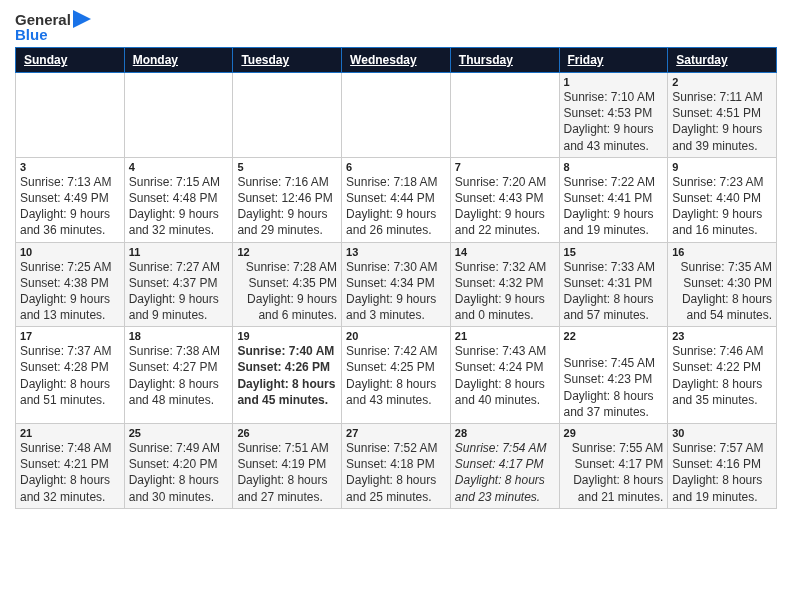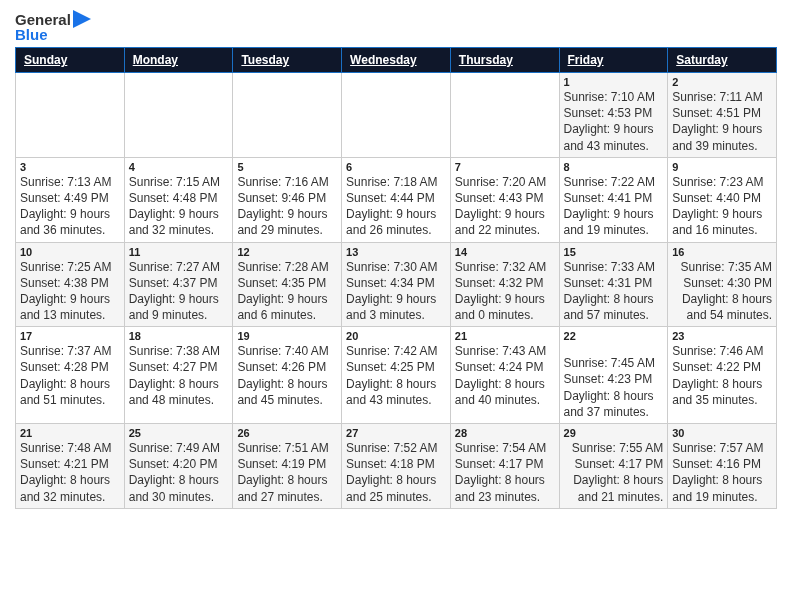--- a/index.html
+++ b/index.html
@@ -149,21 +149,21 @@
           <td>
             <div class="day-num">4</div>
             <div class="day-info" style="white-space: pre-line;">Sunrise: 7:15 AM
 Sunset: 4:48 PM
 Daylight: 9 hours
 and 32 minutes.</div>
           </td>
           <td>
             <div class="day-num">5</div>
             <div class="day-info" style="white-space: pre-line;">Sunrise: 7:16 AM
-Sunset: 9:46 PM
+Sunset: 12:46 PM
 Daylight: 9 hours
 and 29 minutes.</div>
           </td>
           <td>
             <div class="day-num">6</div>
             <div class="day-info" style="white-space: pre-line;">Sunrise: 7:18 AM
 Sunset: 4:44 PM
 Daylight: 9 hours
 and 26 minutes.</div>
           </td>
@@ -199,21 +199,21 @@
           </td>
           <td>
             <div class="day-num">11</div>
             <div class="day-info" style="white-space: pre-line;">Sunrise: 7:27 AM
 Sunset: 4:37 PM
 Daylight: 9 hours
 and 9 minutes.</div>
           </td>
           <td>
             <div class="day-num">12</div>
-            <div class="day-info" style="white-space: pre-line;">Sunrise: 7:28 AM
+            <div class="day-info" style="white-space: pre-line; text-align: right;">Sunrise: 7:28 AM
 Sunset: 4:35 PM
 Daylight: 9 hours
 and 6 minutes.</div>
           </td>
           <td>
             <div class="day-num">13</div>
             <div class="day-info" style="white-space: pre-line;">Sunrise: 7:30 AM
 Sunset: 4:34 PM
 Daylight: 9 hours
 and 3 minutes.</div>
@@ -250,21 +250,21 @@
           </td>
           <td>
             <div class="day-num">18</div>
             <div class="day-info" style="white-space: pre-line;">Sunrise: 7:38 AM
 Sunset: 4:27 PM
 Daylight: 8 hours
 and 48 minutes.</div>
           </td>
           <td>
             <div class="day-num">19</div>
-            <div class="day-info" style="white-space: pre-line;">Sunrise: 7:40 AM
+            <div class="day-info" style="white-space: pre-line; font-weight: bold;">Sunrise: 7:40 AM
 Sunset: 4:26 PM
 Daylight: 8 hours
 and 45 minutes.</div>
           </td>
           <td>
             <div class="day-num">20</div>
             <div class="day-info" style="white-space: pre-line;">Sunrise: 7:42 AM
 Sunset: 4:25 PM
 Daylight: 8 hours
 and 43 minutes.</div>
@@ -315,21 +315,21 @@
           </td>
           <td>
             <div class="day-num">27</div>
             <div class="day-info" style="white-space: pre-line;">Sunrise: 7:52 AM
 Sunset: 4:18 PM
 Daylight: 8 hours
 and 25 minutes.</div>
           </td>
           <td>
             <div class="day-num">28</div>
-            <div class="day-info" style="white-space: pre-line;">Sunrise: 7:54 AM
+            <div class="day-info" style="white-space: pre-line; font-style: italic;">Sunrise: 7:54 AM
 Sunset: 4:17 PM
 Daylight: 8 hours
 and 23 minutes.</div>
           </td>
           <td>
             <div class="day-num">29</div>
             <div class="day-info" style="white-space: pre-line; text-align: right;">Sunrise: 7:55 AM
 Sunset: 4:17 PM
 Daylight: 8 hours
 and 21 minutes.</div>

